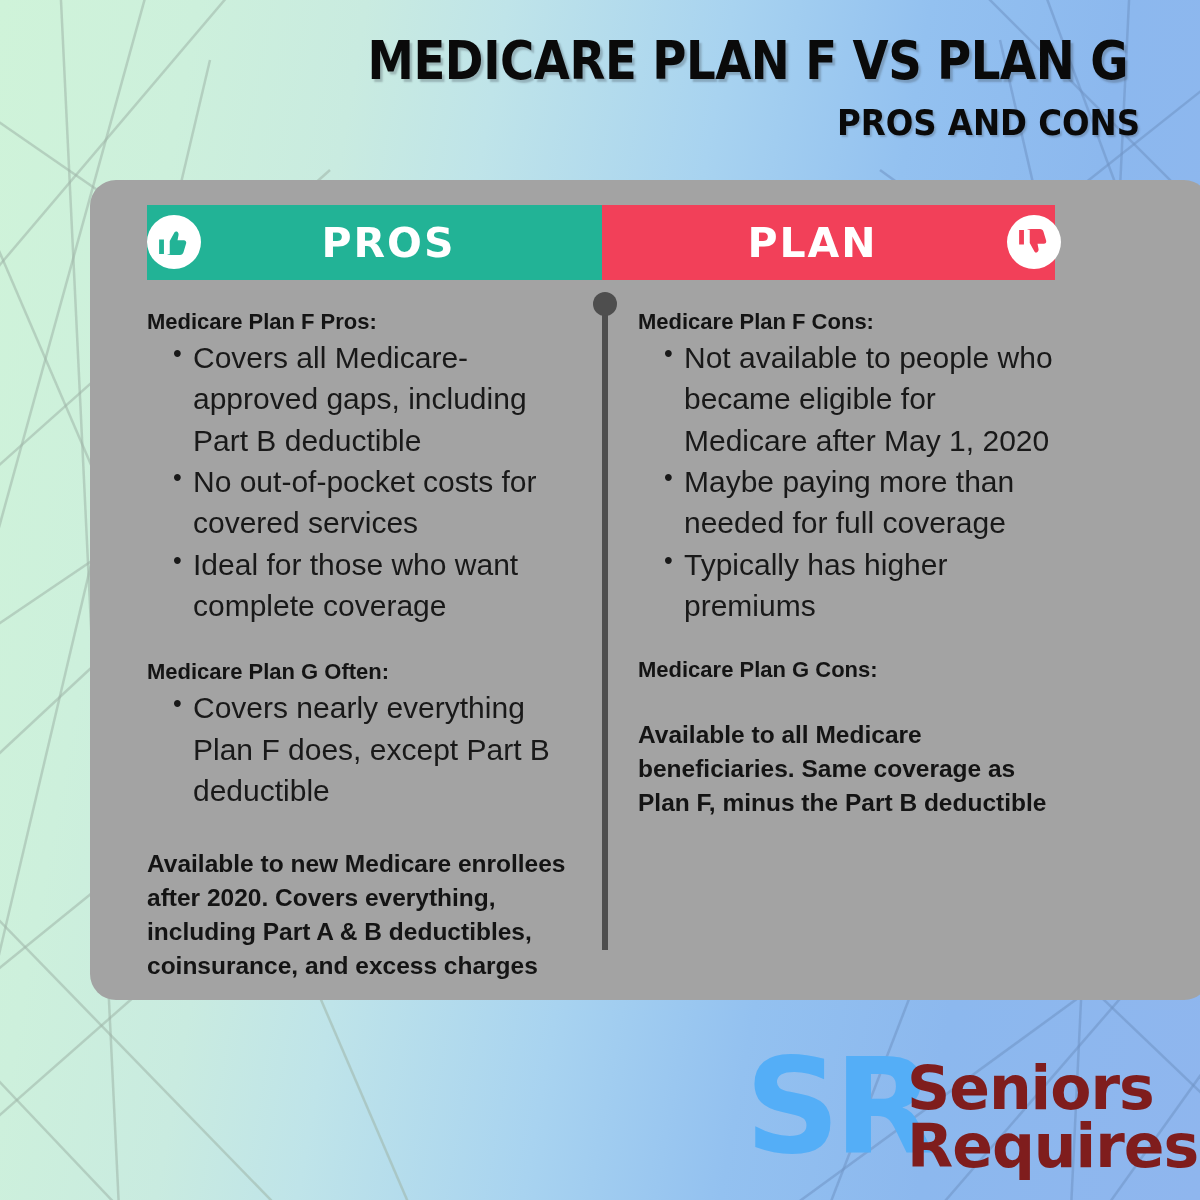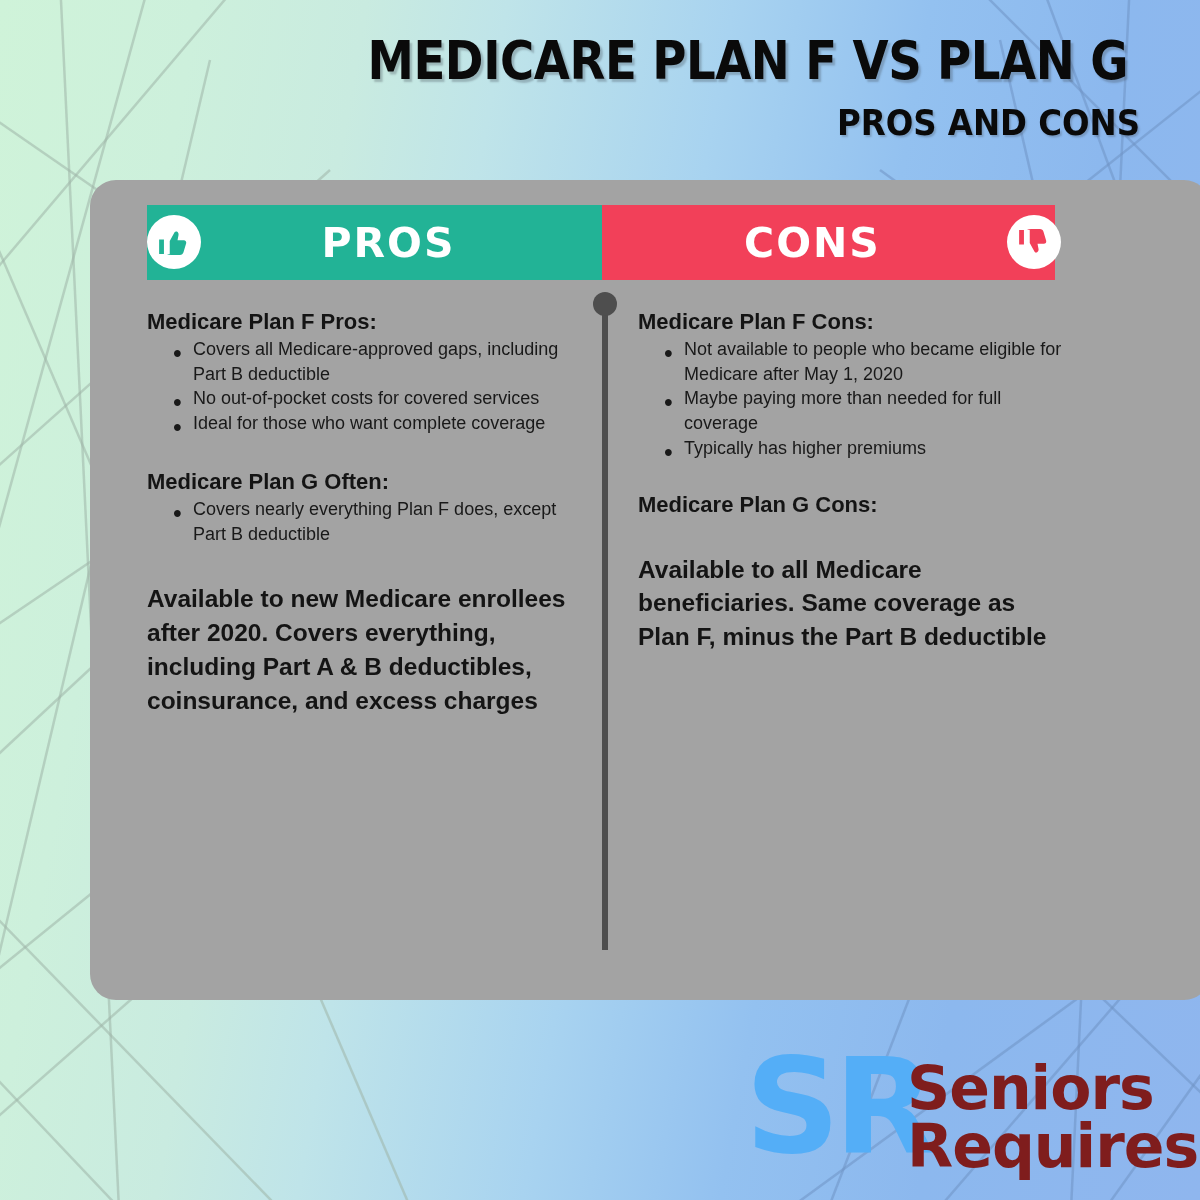--- a/index.html
+++ b/index.html
@@ -154,21 +154,21 @@
     line-height: 1.26;
     margin-bottom: 1px;
   }
   ul.bullets {
     list-style: none;
     margin: 0 0 0 0;
     padding: 0;
   }
   ul.bullets li {
     position: relative;
-    font-size: 18px;
+    font-size: 30px;
     color: #191919;
     line-height: 1.38;
     padding-left: 46px;
     margin-bottom: 0px;
   }
   ul.bullets li::before {
     content: "\2022";
     position: absolute;
     left: 26px;
     top: -1px;
@@ -267,21 +267,21 @@
   <div id="pros-bar" class="bar">
     <div class="thumb-circle">
       <svg width="34" height="34" viewBox="0 0 24 24" aria-hidden="true">
         <path fill="#22B396" d="M1.5 10.2h3.4v10.3H1.5zM7 20.5c.9.5 1.9.7 2.9.7h6.3c1.2 0 2.2-.8 2.5-1.9l1.9-6.4c.3-1.1-.5-2.2-1.6-2.2h-4.5l.7-3.7c.2-1-.3-2-1.2-2.4-.6-.2-1.3 0-1.6.6L9 11.3V20c0 .2 0 .4-.1.5z"></path>
       </svg>
     </div>
     <div class="bar-label">PROS</div>
   </div>
 
   <div id="cons-bar" class="bar">
-    <div class="bar-label">CONS</div>
+    <div class="bar-label">PLAN</div>
     <div class="thumb-circle">
       <svg width="34" height="34" viewBox="0 0 24 24" aria-hidden="true">
         <path fill="#F24059" d="M1.5 3.5h3.4v10.3H1.5zM7 3.5c.9-.5 1.9-.7 2.9-.7h6.3c1.2 0 2.2.8 2.5 1.9l1.9 6.4c.3 1.1-.5 2.2-1.6 2.2h-4.5l.7 3.7c.2 1-.3 2-1.2 2.4-.6.2-1.3 0-1.6-.6L9 12.7V4c0-.2 0-.4-.1-.5z"></path>
       </svg>
     </div>
   </div>
 
   <div id="divider"></div>
   <div id="divider-dot"></div>
 

